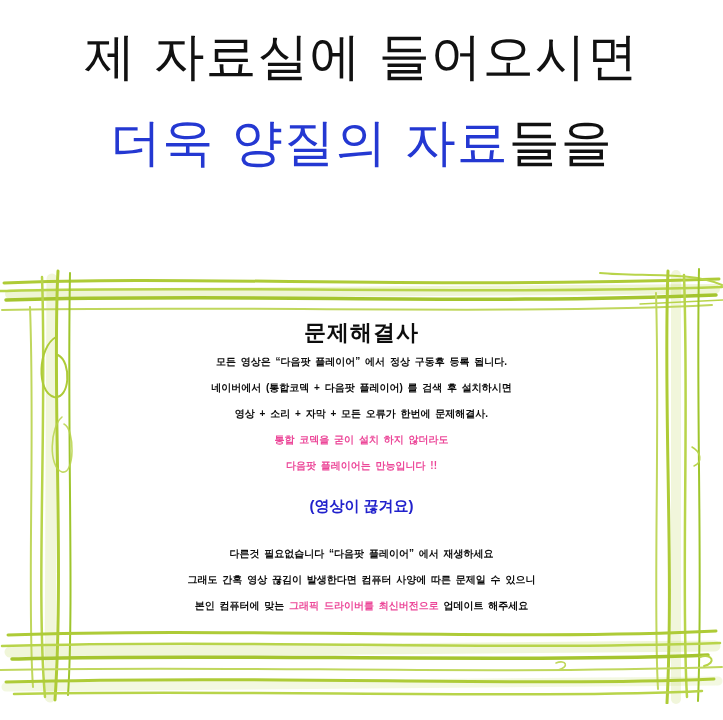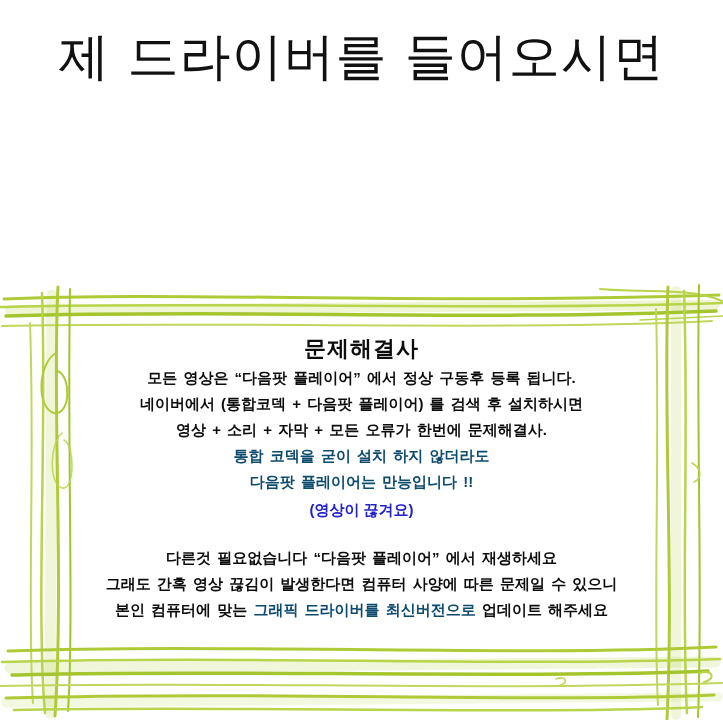--- a/index.html
+++ b/index.html
@@ -6,38 +6,39 @@
   .page{position:relative;width:723px;height:720px;background:#ffffff;overflow:hidden;
         font-family:"Liberation Sans",sans-serif;}
 
   
   .header{position:absolute;top:0;left:0;width:723px;padding-top:14px;text-align:center;}
   .h-line{font-family:"DejaVu Serif",serif;font-size:51px;line-height:86px;height:86px;
           color:#111111;letter-spacing:1px;white-space:nowrap;}
   .h-blue{color:#2438d2;}
 
   
-  .board{position:absolute;top:283px;left:0;width:723px;height:437px;}
+  .board{position:absolute;top:267px;left:0;width:723px;height:437px;}
   .frame{position:absolute;top:0;left:0;width:723px;height:437px;}
   .board-text{position:absolute;top:50px;left:12px;width:699px;text-align:center;color:#0d0d0d;}
   .b-title{font-size:22px;font-weight:bold;line-height:32px;letter-spacing:1px;}
   .b-sub{font-size:15px;font-weight:bold;line-height:26px;margin-top:2px;}
-  .b-line{font-size:15px;font-weight:bold;line-height:26px;word-spacing:2px;white-space:nowrap;}
+  .b-line{font-size:10px;font-weight:bold;line-height:26px;word-spacing:2px;white-space:nowrap;}
   .blue{color:#2121cc;}
-  .red{color:#0c4a6e;}
-  .sec2-sub{margin-top:2px;}
+  .red{color:#ec4899;}
+  .sec2-sub{margin-top:14px;}
   .sec2-first{margin-top:22px;}
 </style>
 </head>
 <body>
 
 <div class="page">
 
   <div class="header">
-    <div class="h-line">제 드라이버를 들어오시면</div>
+    <div class="h-line">제 자료실에 들어오시면</div>
+    <div class="h-line"><span class="h-blue">더욱 양질의 자료</span><span>들을</span></div>
   </div>
 
   <div class="board">
 
     <svg class="frame" viewBox="0 0 723 437" fill="none" stroke-linecap="round">
 
       <path d="M10,27 L715,22" stroke="#c4da69" stroke-width="10" opacity="0.28"></path>
       <path d="M52,12 L50,430" stroke="#c4da69" stroke-width="11" opacity="0.24"></path>
       <path d="M676,8 L676,432" stroke="#c4da69" stroke-width="10" opacity="0.24"></path>
       <path d="M10,385 L715,379" stroke="#c4da69" stroke-width="11" opacity="0.25"></path>

